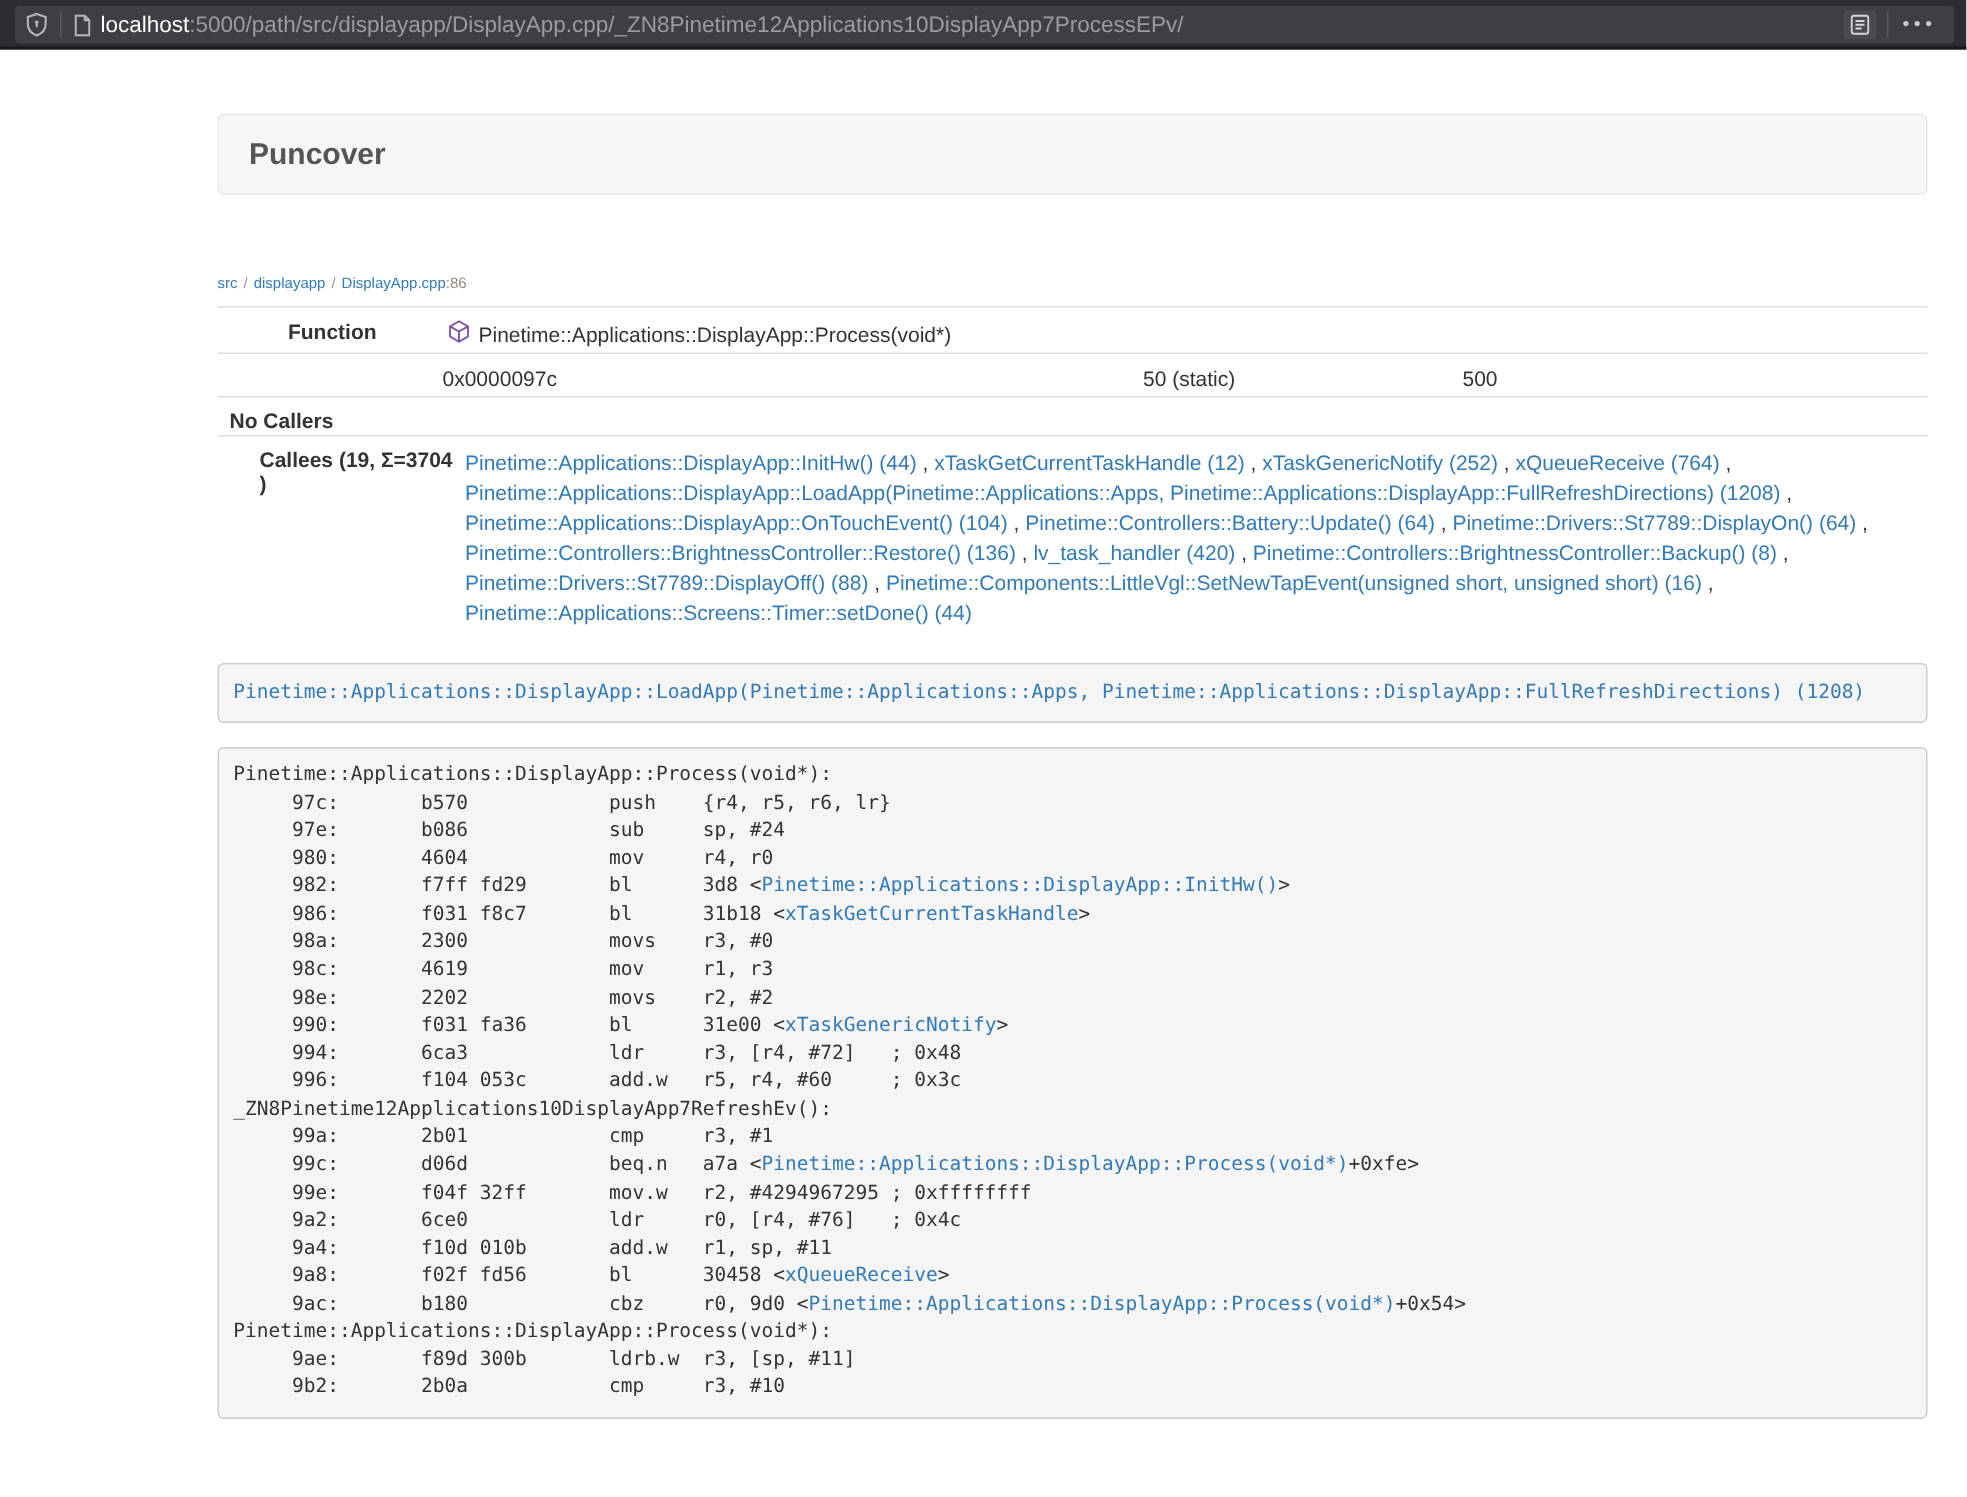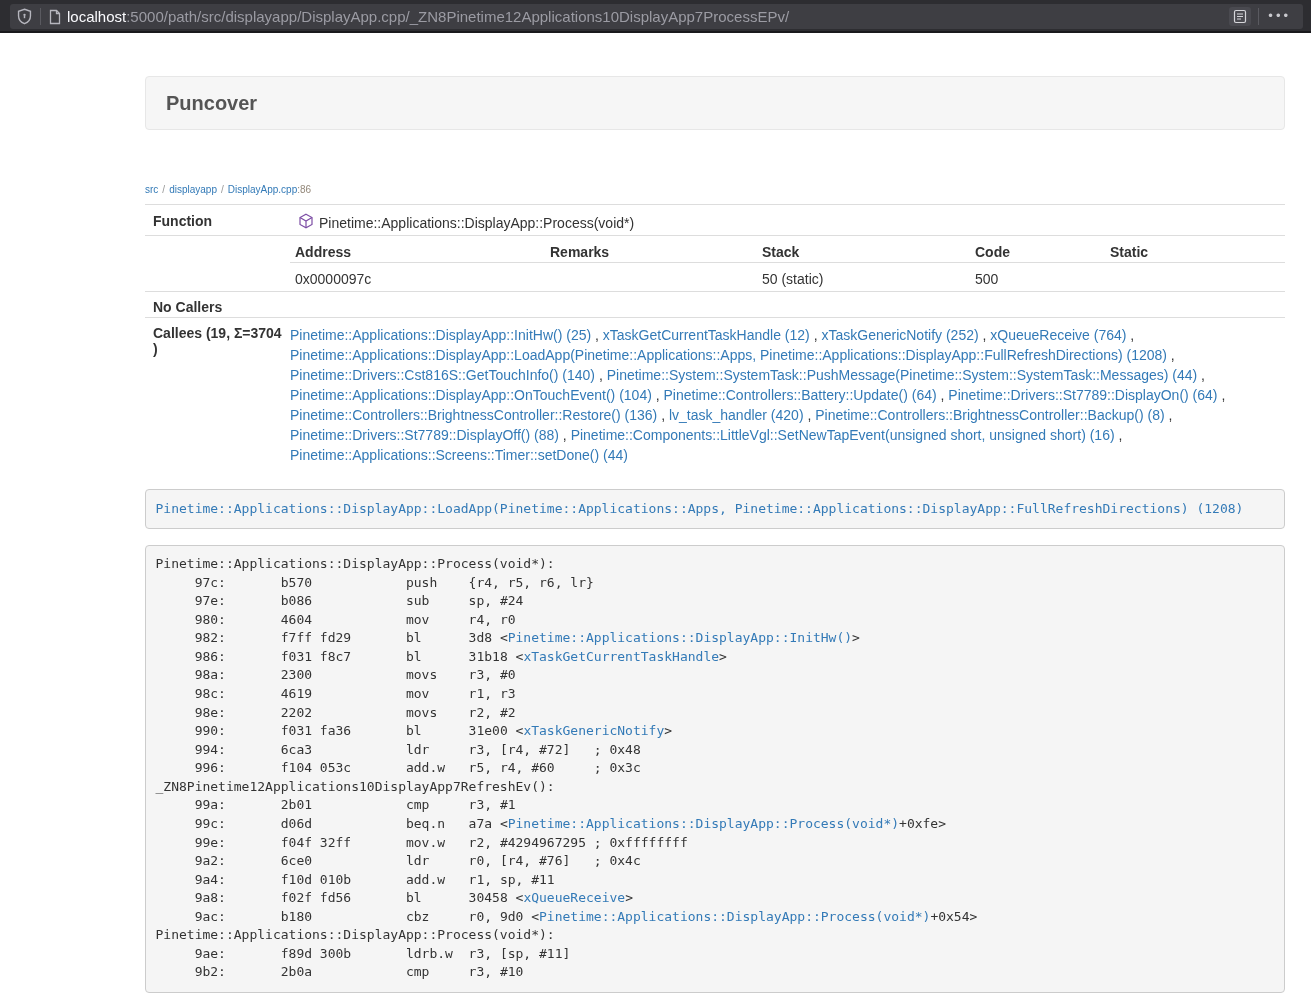--- a/index.html
+++ b/index.html
@@ -27,35 +27,35 @@
 
   .breadcrumb { margin-top: 50px; font-size: 10px; line-height: 20px; color: #333; }
   .breadcrumb a { color: #337ab7; text-decoration: none; }
   .breadcrumb .sep { color: #999; padding: 0 4px; }
   .breadcrumb .suffix { color: #94887a; }
 
   .ftable { margin-top: 4px; border-top: 1px solid #ddd; font-size: 14px; color: #333; }
   .frow { display: flex; }
   .fcell-label { width: 145px; flex: none; padding-left: 8px; font-weight: 700; }
   .fcell-value { flex: 1; min-width: 0; }
-  .row-function { padding: 8px 0 3px; border-bottom: 1px solid #ddd; }
+  .row-function { padding: 8px 0 3px; border-bottom: 1px solid #ddd; text-align: center; }
   .row-function .fcell-value { display: flex; align-items: center; }
   .cube { margin-left: 8px; margin-right: 5px; flex: none; }
   .row-nested { border-bottom: 1px solid #ddd; }
   .ncols { display: flex; }
   .ncols > div { padding-left: 5px; }
   .ncol-1 { width: 255px; flex: none; }
   .ncol-2 { width: 212px; flex: none; }
   .ncol-3 { width: 213px; flex: none; }
   .ncol-4 { width: 135px; flex: none; }
   .ncol-5 { flex: 1; }
   .nheader { font-weight: 700; padding: 8px 0 2px; border-bottom: 1px solid #ddd; }
   .ndata { padding: 8px 0 4px; }
   .row-nocallers { padding: 7px 0 2px; border-bottom: 1px solid #ddd; }
-  .row-callees { padding: 7px 0 4px; }
+  .row-callees { padding: 7px 0 4px; margin-left: 20px; }
   .callee-line { line-height: 20px; }
   .callee-line a { color: #337ab7; text-decoration: none; }
 
   pre { background: #f5f5f5; border: 1px solid #ccc; border-radius: 4px; padding: 9.5px;
     font-family: "DejaVu Sans Mono", monospace; font-size: 13px; line-height: 1.42857;
     color: #333; white-space: pre; overflow: hidden;
     tab-size: 8; -moz-tab-size: 8; }
   pre a { color: #337ab7; text-decoration: none; }
   .pre-snippet { margin-top: 20px; }
   .pre-disasm { margin-top: 16px; }
@@ -112,48 +112,40 @@
             <path d="M2 4.6 L8 8 L14 4.6 M8 8 V14.8"></path>
           </svg>
         </span>
         <span>Pinetime::Applications::DisplayApp::Process(void*)</span>
       </div>
     </div>
 
     <div class="frow row-nested">
       <div class="fcell-label"></div>
       <div class="fcell-value">
-        <div class="ncols nheader">
-          <div class="ncol-1">Address</div>
-          <div class="ncol-2">Remarks</div>
-          <div class="ncol-3">Stack</div>
-          <div class="ncol-4">Code</div>
-          <div class="ncol-5">Static</div>
-        </div>
         <div class="ncols ndata">
           <div class="ncol-1">0x0000097c</div>
           <div class="ncol-2"></div>
           <div class="ncol-3">50 (static)</div>
           <div class="ncol-4">500</div>
           <div class="ncol-5"></div>
         </div>
       </div>
     </div>
 
     <div class="frow row-nocallers">
       <div class="fcell-label">No Callers</div>
       <div class="fcell-value"></div>
     </div>
 
     <div class="frow row-callees">
       <div class="fcell-label">Callees (19, Σ=3704 )</div>
       <div class="fcell-value" id="callees">
-          <div class="callee-line"><a href="#">Pinetime::Applications::DisplayApp::InitHw() (25)</a> , <a href="#">xTaskGetCurrentTaskHandle (12)</a> , <a href="#">xTaskGenericNotify (252)</a> , <a href="#">xQueueReceive (764)</a> ,</div>
+          <div class="callee-line"><a href="#">Pinetime::Applications::DisplayApp::InitHw() (44)</a> , <a href="#">xTaskGetCurrentTaskHandle (12)</a> , <a href="#">xTaskGenericNotify (252)</a> , <a href="#">xQueueReceive (764)</a> ,</div>
           <div class="callee-line"><a href="#">Pinetime::Applications::DisplayApp::LoadApp(Pinetime::Applications::Apps, Pinetime::Applications::DisplayApp::FullRefreshDirections) (1208)</a> ,</div>
-          <div class="callee-line"><a href="#">Pinetime::Drivers::Cst816S::GetTouchInfo() (140)</a> , <a href="#">Pinetime::System::SystemTask::PushMessage(Pinetime::System::SystemTask::Messages) (44)</a> ,</div>
           <div class="callee-line"><a href="#">Pinetime::Applications::DisplayApp::OnTouchEvent() (104)</a> , <a href="#">Pinetime::Controllers::Battery::Update() (64)</a> , <a href="#">Pinetime::Drivers::St7789::DisplayOn() (64)</a> ,</div>
           <div class="callee-line"><a href="#">Pinetime::Controllers::BrightnessController::Restore() (136)</a> , <a href="#">lv_task_handler (420)</a> , <a href="#">Pinetime::Controllers::BrightnessController::Backup() (8)</a> ,</div>
           <div class="callee-line"><a href="#">Pinetime::Drivers::St7789::DisplayOff() (88)</a> , <a href="#">Pinetime::Components::LittleVgl::SetNewTapEvent(unsigned short, unsigned short) (16)</a> ,</div>
           <div class="callee-line"><a href="#">Pinetime::Applications::Screens::Timer::setDone() (44)</a></div>
         </div>
     </div>
 
   </div>
 
   <pre class="pre-snippet"><a href="#" id="snippet-link">Pinetime::Applications::DisplayApp::LoadApp(Pinetime::Applications::Apps, Pinetime::Applications::DisplayApp::FullRefreshDirections) (1208)</a></pre>

